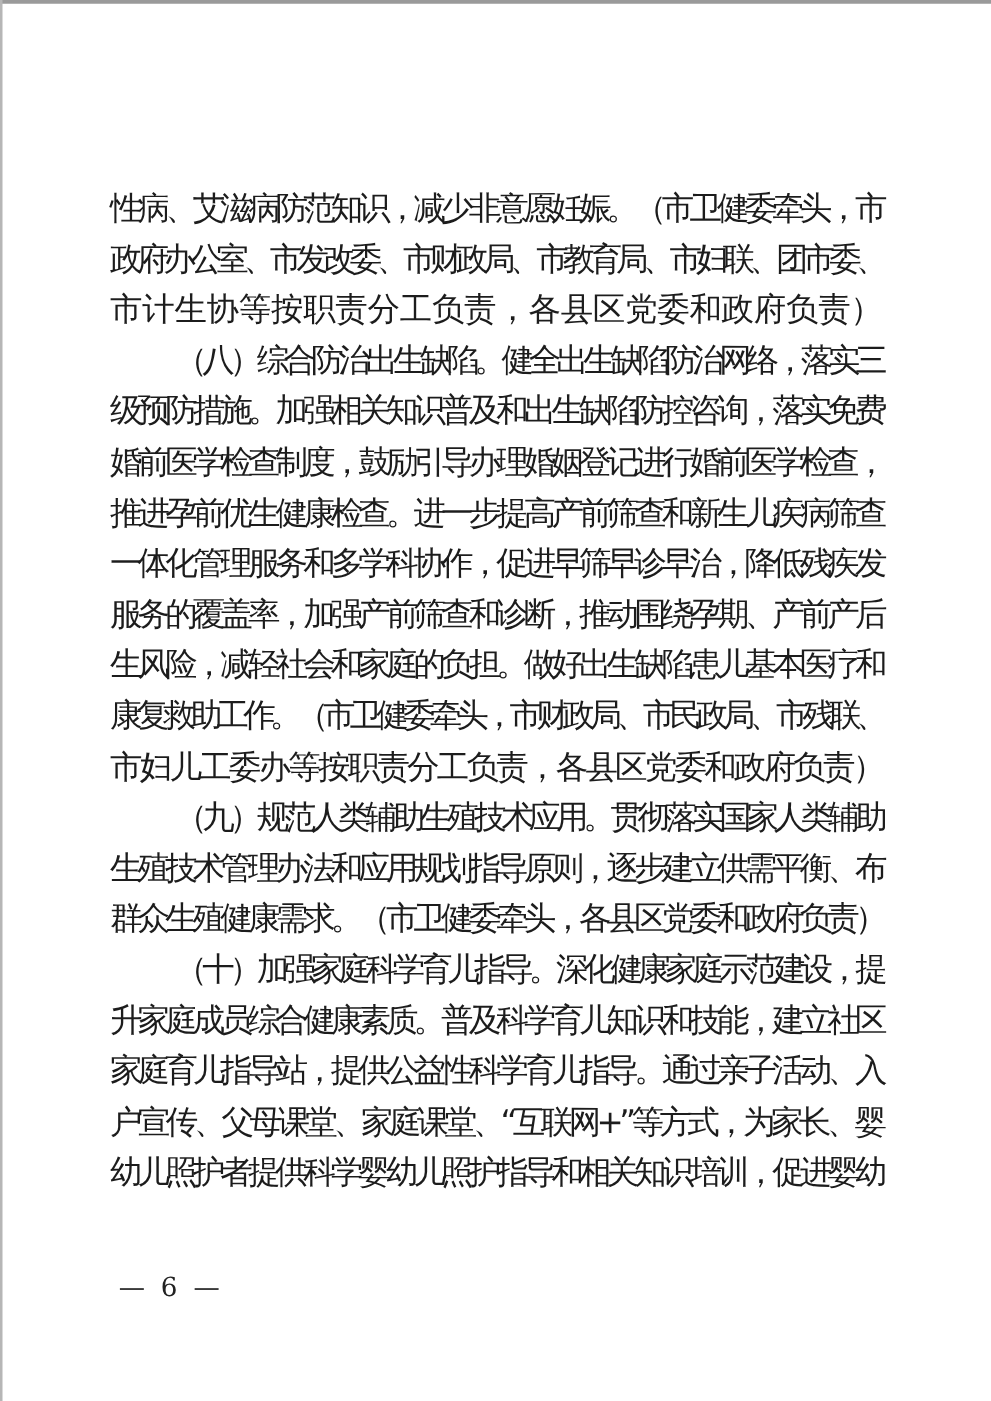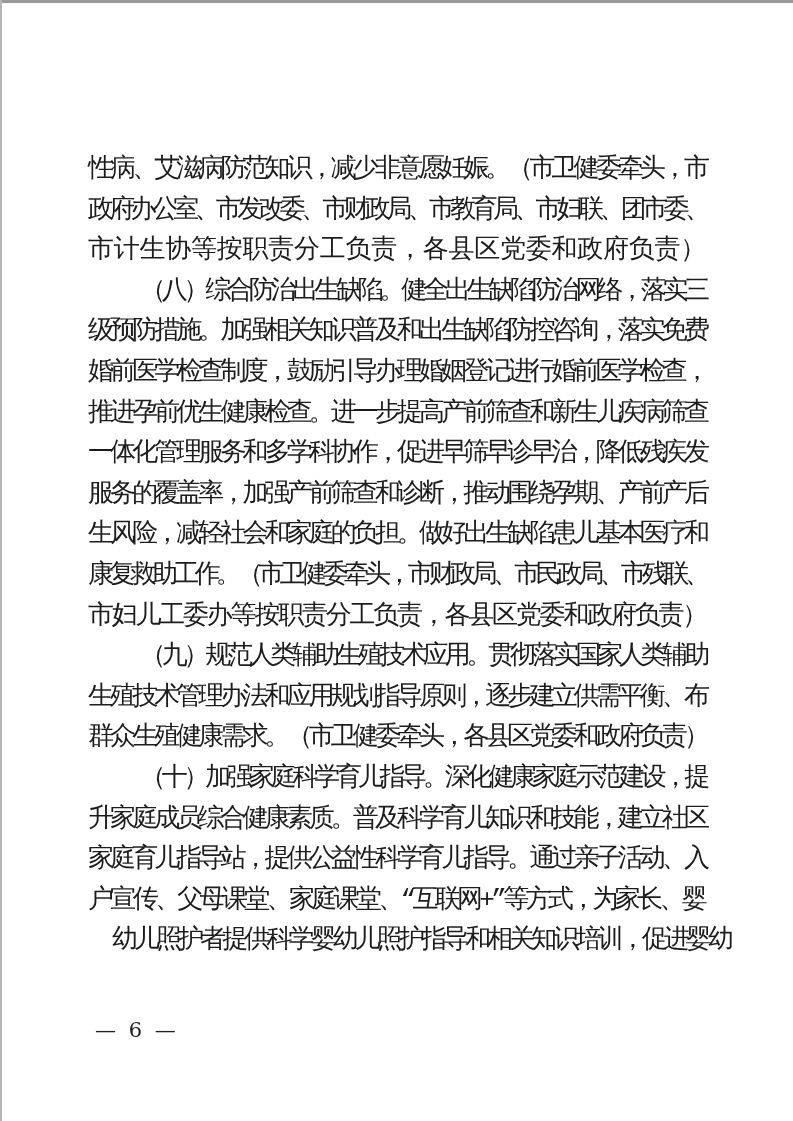--- a/index.html
+++ b/index.html
@@ -36,21 +36,20 @@
   }
   .line {
     height: 40.6px;
     line-height: 40.6px;
     white-space: nowrap;
     overflow: visible;
   }
   .line .lt {
     display: inline-block;
     white-space: nowrap;
-    font-family: Liberation Mono, monospace;
   }
   .page-number {
     position: absolute;
     left: 95px;
     top: 1014px;
     height: 32px;
     line-height: 32px;
     font-size: 21px;
     color: #222222;
     letter-spacing: 3px;
@@ -76,16 +75,16 @@
     <div class="line"><span class="lt" style="letter-spacing: -3.92857px;">生风险，减轻社会和家庭的负担。做好出生缺陷患儿基本医疗和</span></div>
     <div class="line"><span class="lt" style="letter-spacing: -4.68966px; text-align: right;">康复救助工作。（市卫健委牵头，市财政局、市民政局、市残联、</span></div>
     <div class="line"><span class="lt" style="letter-spacing: -2.23077px;">市妇儿工委办等按职责分工负责，各县区党委和政府负责）</span></div>
     <div class="line" style="padding-left: 52px;"><span class="lt" style="letter-spacing: -4.23077px;">（九）规范人类辅助生殖技术应用。贯彻落实国家人类辅助</span></div>
     <div class="line"><span class="lt" style="letter-spacing: -3.92857px;">生殖技术管理办法和应用规划指导原则，逐步建立供需平衡、布</span></div>
     <div class="line"><span class="lt" style="letter-spacing: -3.92857px;">群众生殖健康需求。（市卫健委牵头，各县区党委和政府负责）</span></div>
     <div class="line" style="padding-left: 52px;"><span class="lt" style="letter-spacing: -4.23077px;">（十）加强家庭科学育儿指导。深化健康家庭示范建设，提</span></div>
     <div class="line"><span class="lt" style="letter-spacing: -3.92857px;">升家庭成员综合健康素质。普及科学育儿知识和技能，建立社区</span></div>
     <div class="line"><span class="lt" style="letter-spacing: -3.92857px;">家庭育儿指导站，提供公益性科学育儿指导。通过亲子活动、入</span></div>
     <div class="line"><span class="lt" style="letter-spacing: -3.6805px;">户宣传、父母课堂、家庭课堂、“互联网+”等方式，为家长、婴</span></div>
-    <div class="line"><span class="lt" style="letter-spacing: -3.92857px; margin-left: 24px;">幼儿照护者提供科学婴幼儿照护指导和相关知识培训，促进婴幼</span></div>
+    <div class="line"><span class="lt" style="letter-spacing: -3.92857px;">幼儿照护者提供科学婴幼儿照护指导和相关知识培训，促进婴幼</span></div>
   </div>
 
 <div class="page-number">— 6 —</div>
 
 </body></html>

